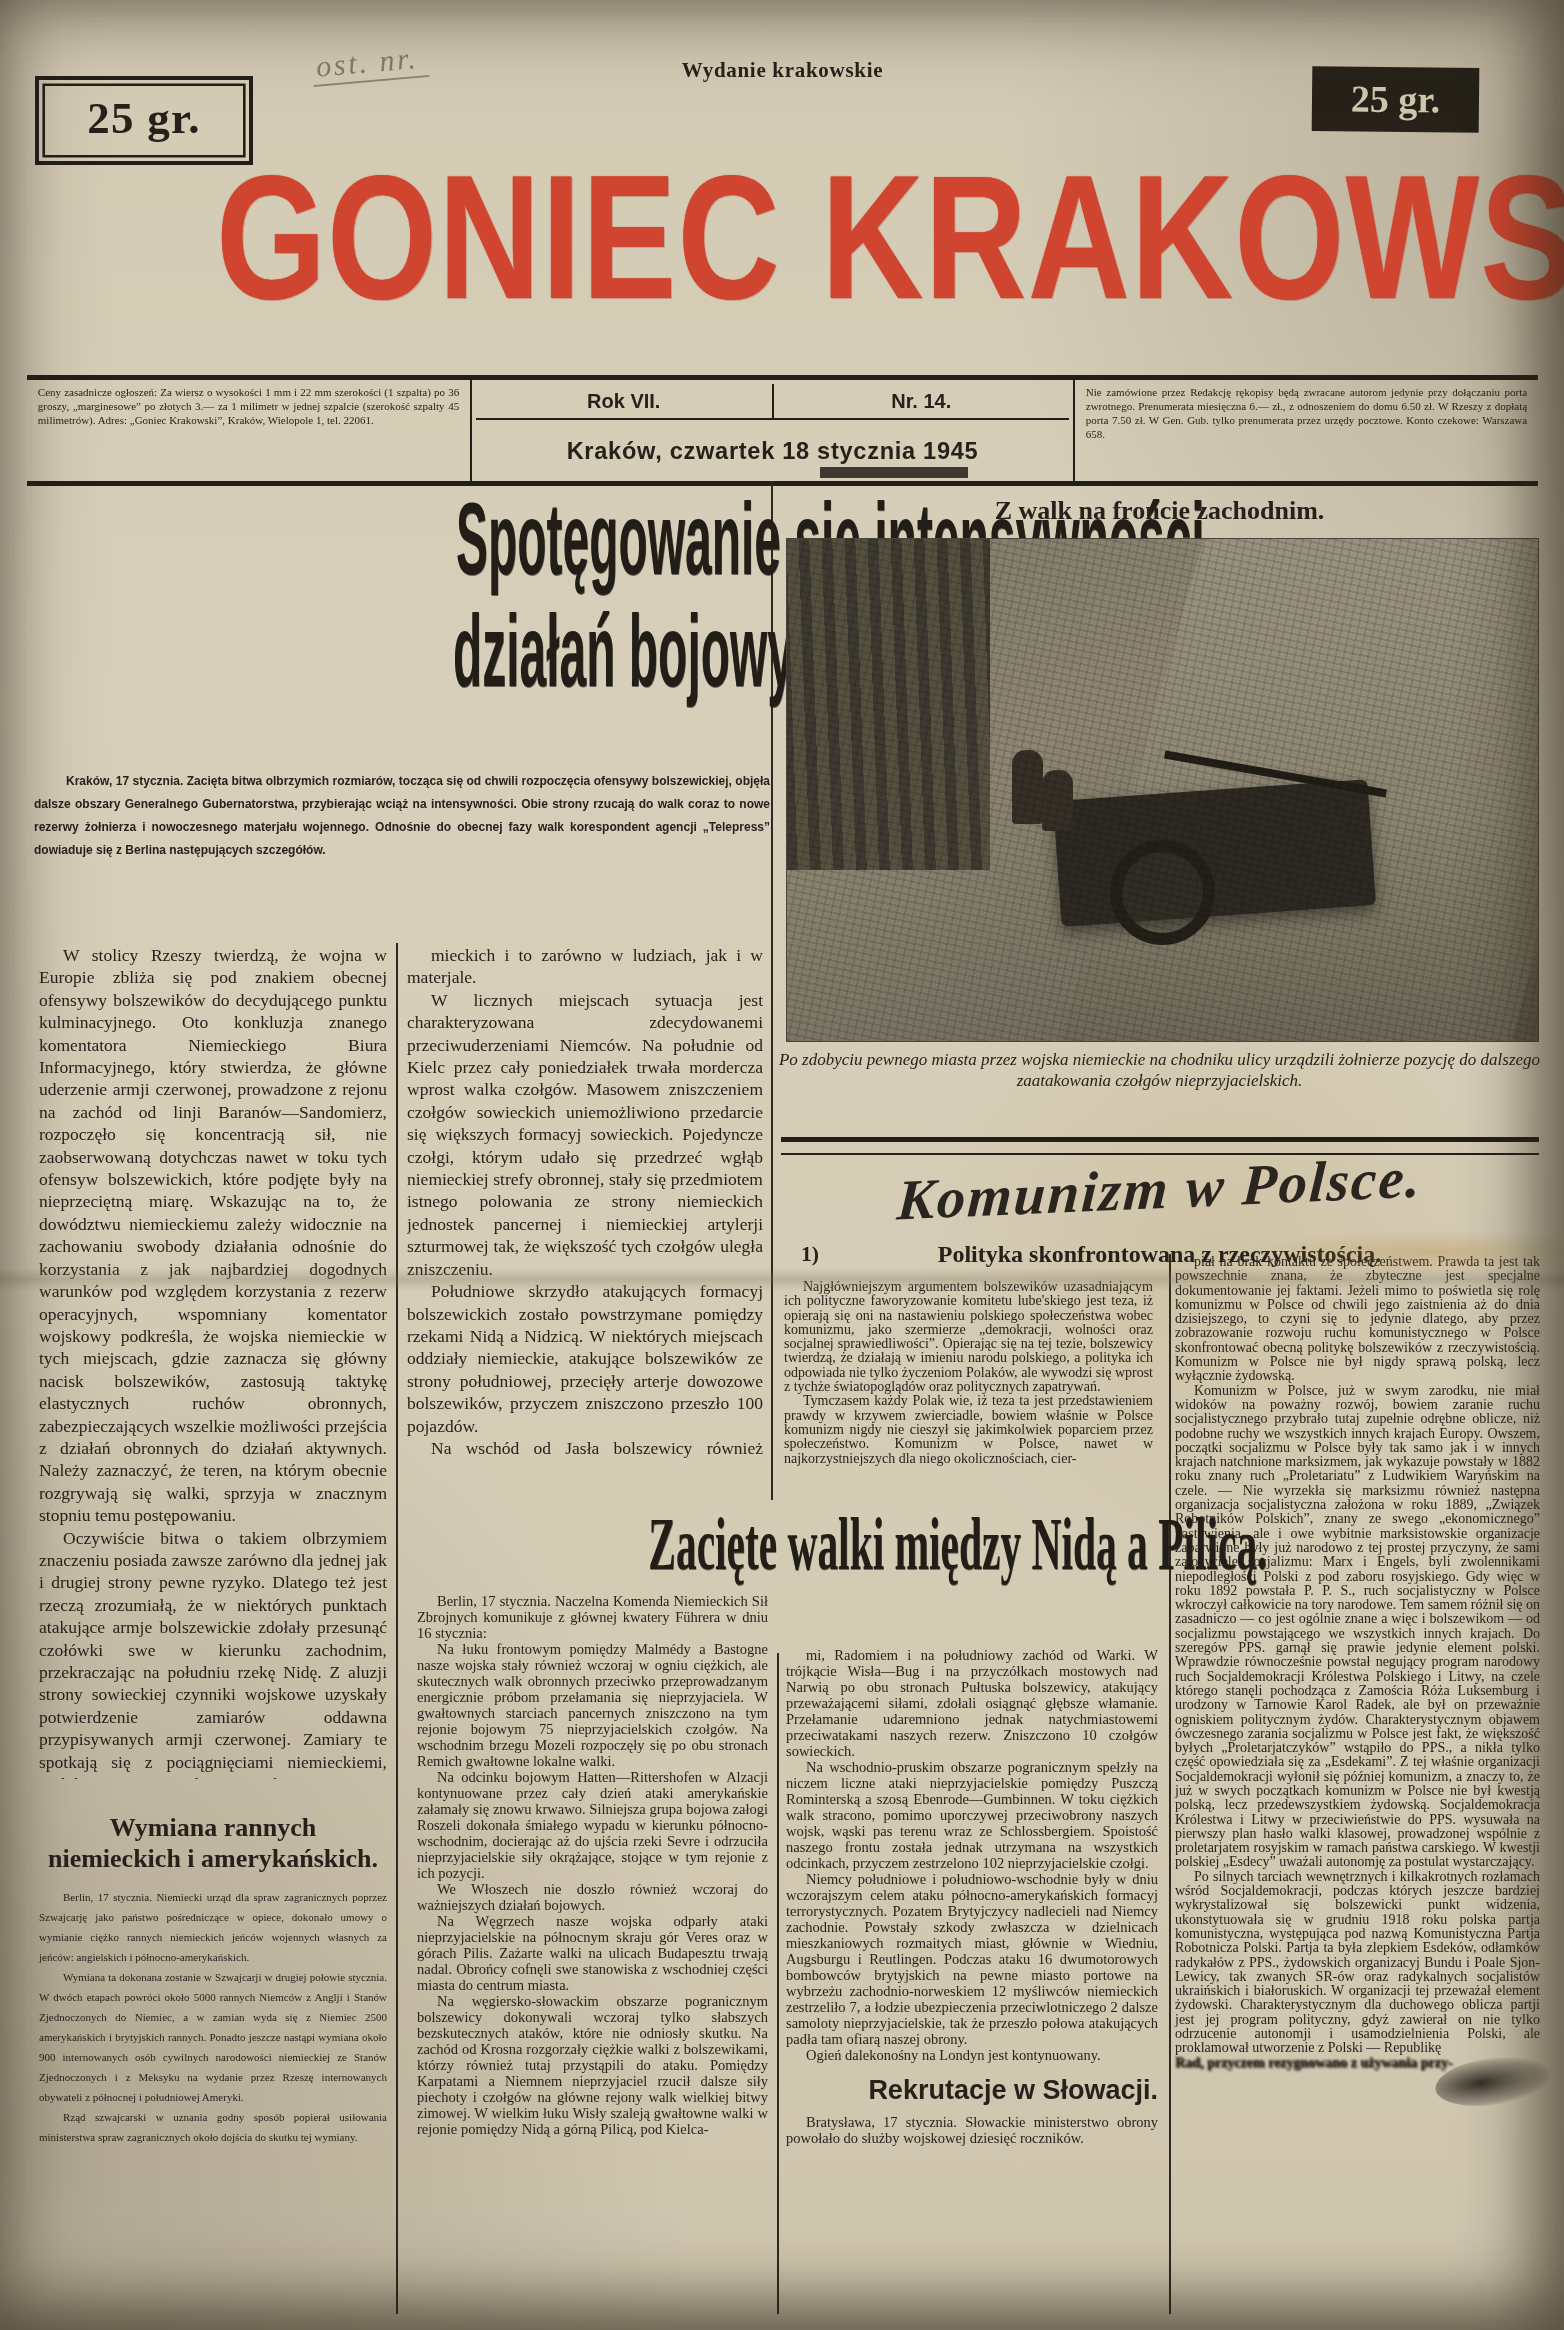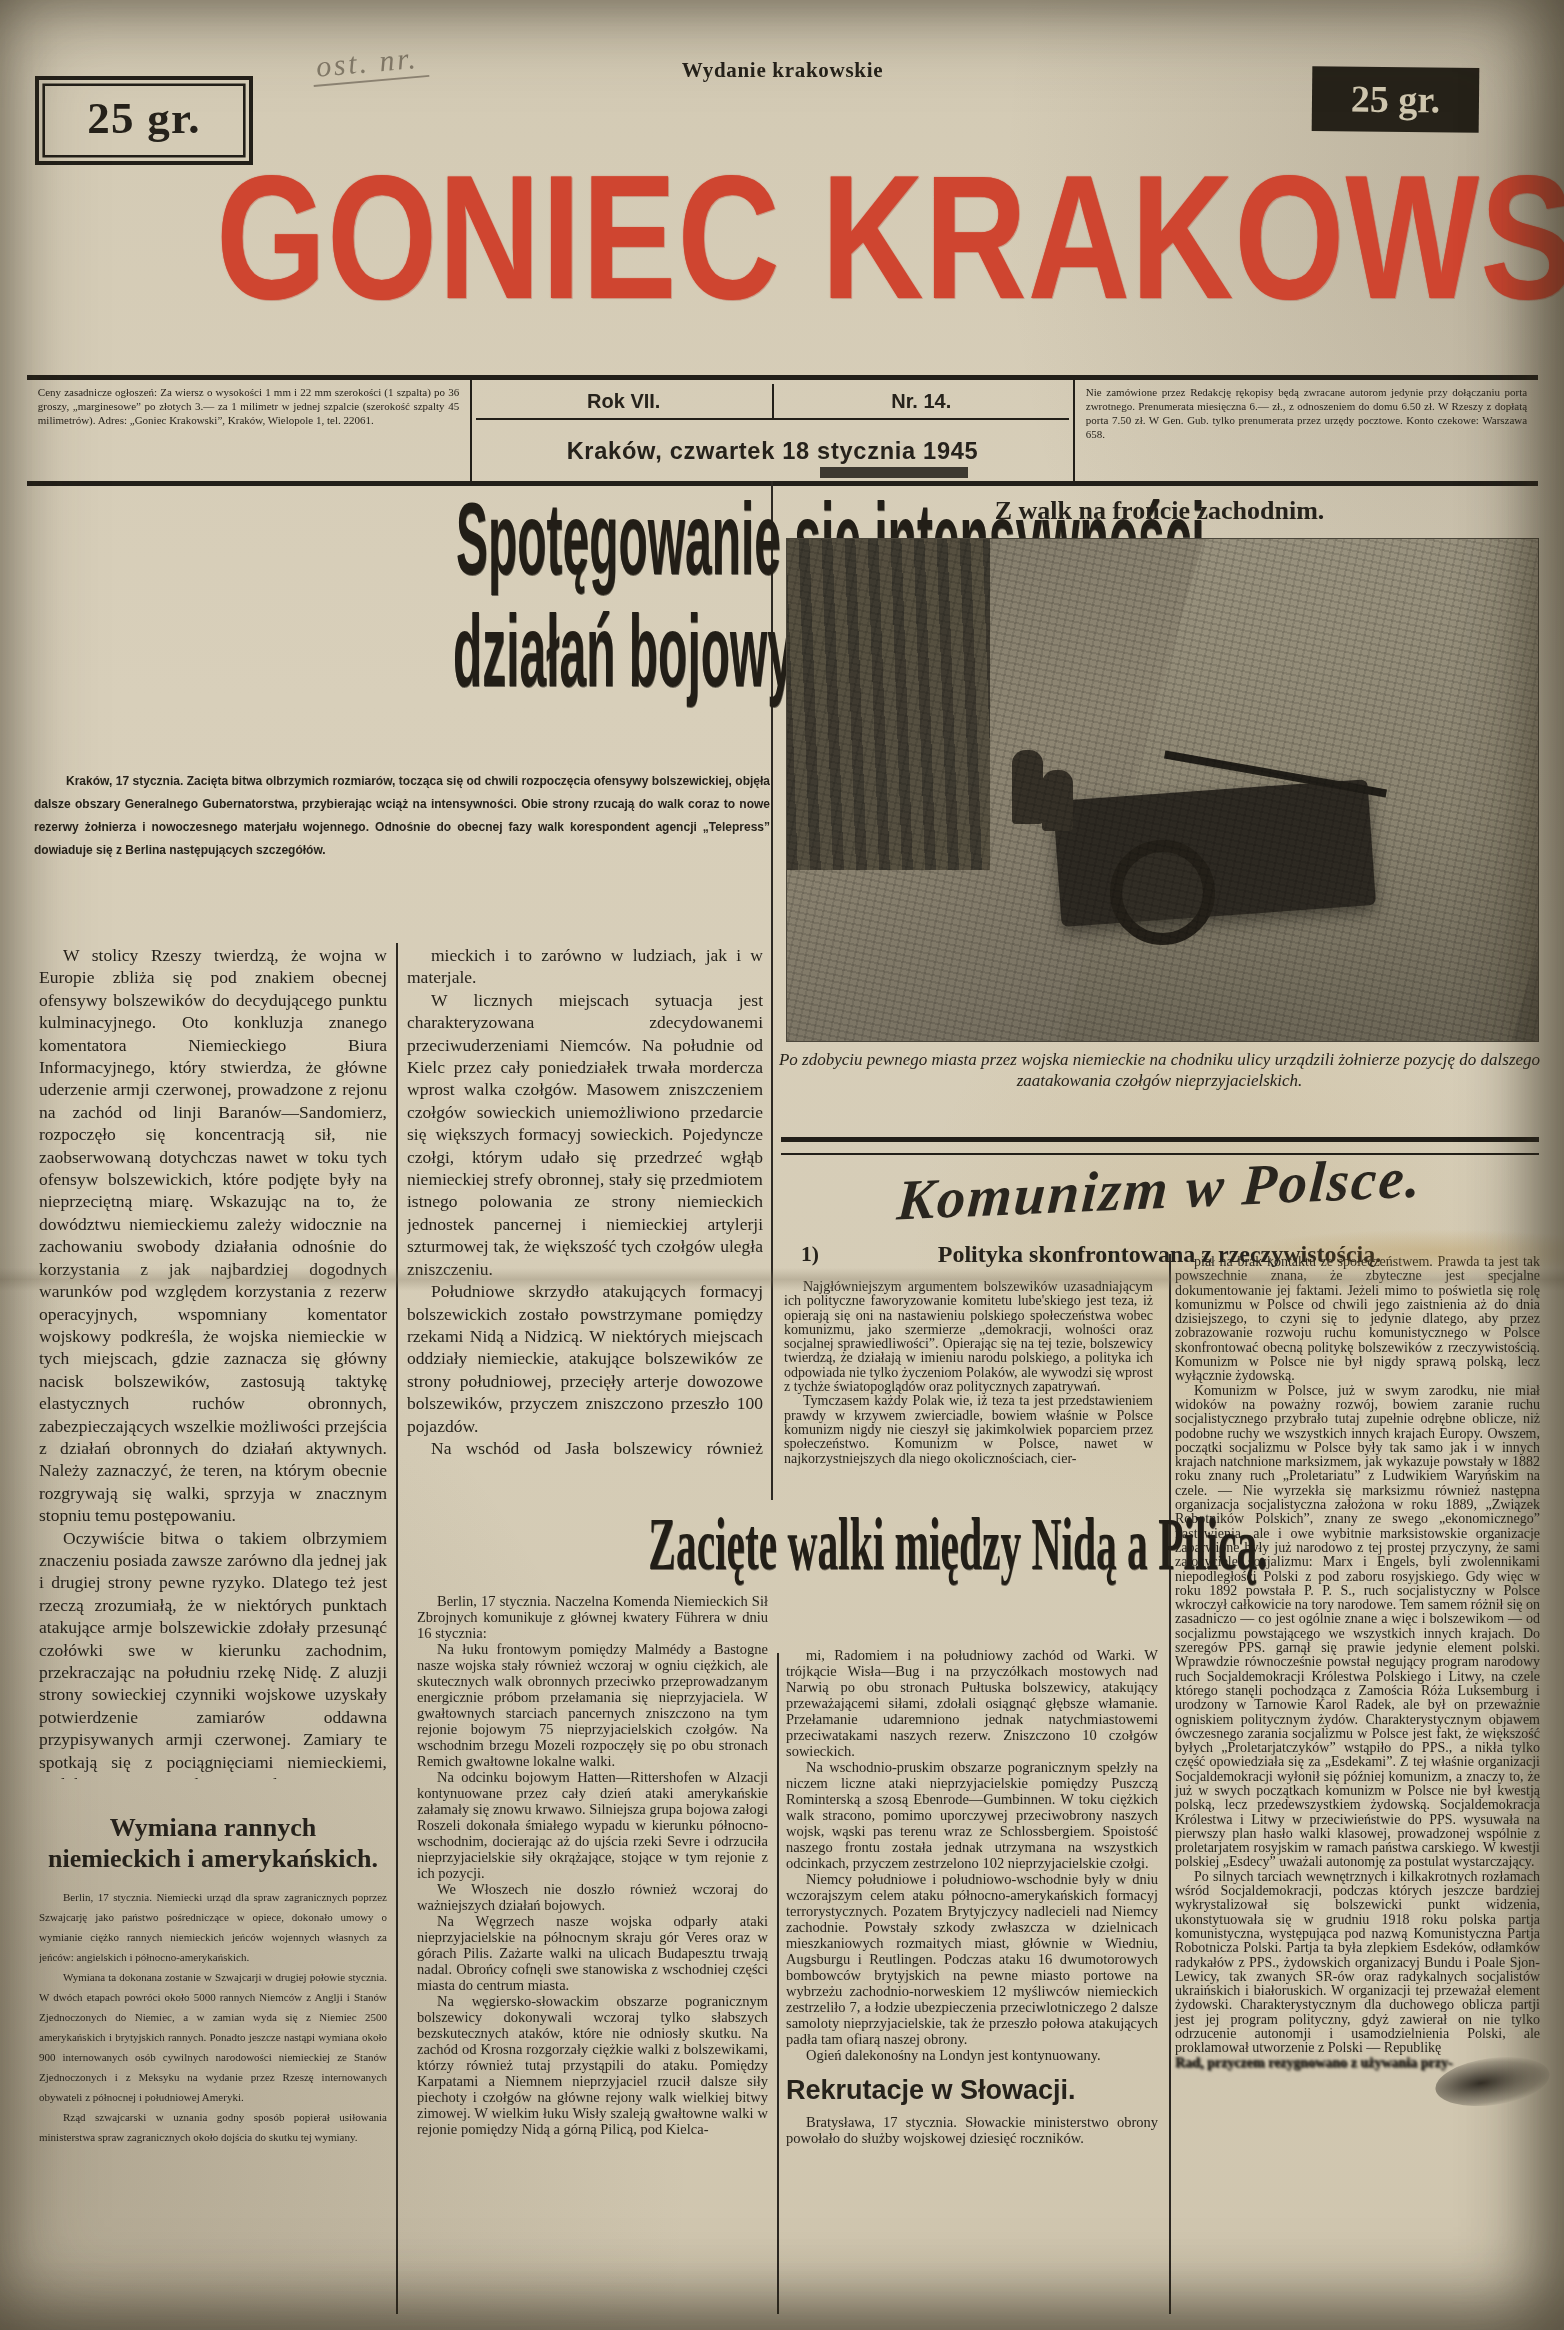--- a/index.html
+++ b/index.html
@@ -99,21 +99,21 @@
   
   #mid-headline{left:405px;top:1504px;width:762px;text-align:center;white-space:nowrap;}
   #mid-headline span{display:inline-block;transform:scaleX(.56);transform-origin:center;
     font-weight:700;font-size:74px;line-height:80px;color:#221e17;text-shadow:0.7px 0.7px 0 rgba(34,30,23,.55);}
   #mid-subhead{left:405px;top:1595px;width:762px;text-align:center;font-weight:bold;font-size:27px;
     font-family:"Liberation Sans","DejaVu Sans",sans-serif;}
   .midcol{font-size:14.5px;line-height:16px;text-align:justify;}
   .midcol p{margin:0;text-indent:20px;}
   #mid-col1{left:417px;top:1593px;width:351px;height:669px;overflow:hidden;}
   #mid-col2{left:786px;top:1647px;width:372px;}
-  #mid-col2 h3{margin:12px 0 8px 0;text-align:left;font-size:27px;line-height:31px;
+  #mid-col2 h3{margin:12px 0 8px 0;text-align:right;font-size:27px;line-height:31px;
     font-family:"Liberation Sans","DejaVu Sans",sans-serif;}
   
   #exch-title{left:39px;top:1812px;width:348px;text-align:center;font-weight:bold;font-size:26px;line-height:31px;}
   #exch-body{left:39px;top:1887px;width:348px;height:432px;font-size:11px;line-height:20px;}
   
   #crease{left:0;top:1268px;width:1565px;height:23px;
     background:linear-gradient(180deg,transparent,rgba(125,114,92,.30) 50%,transparent);}
   #stain-right{left:1241px;top:1229px;width:324px;height:47px;
     background:radial-gradient(ellipse at 60% 50%, rgba(170,128,48,.30), transparent 70%);}
   #edge-vignette{left:0;top:0;width:1565px;height:2330px;pointer-events:none;

